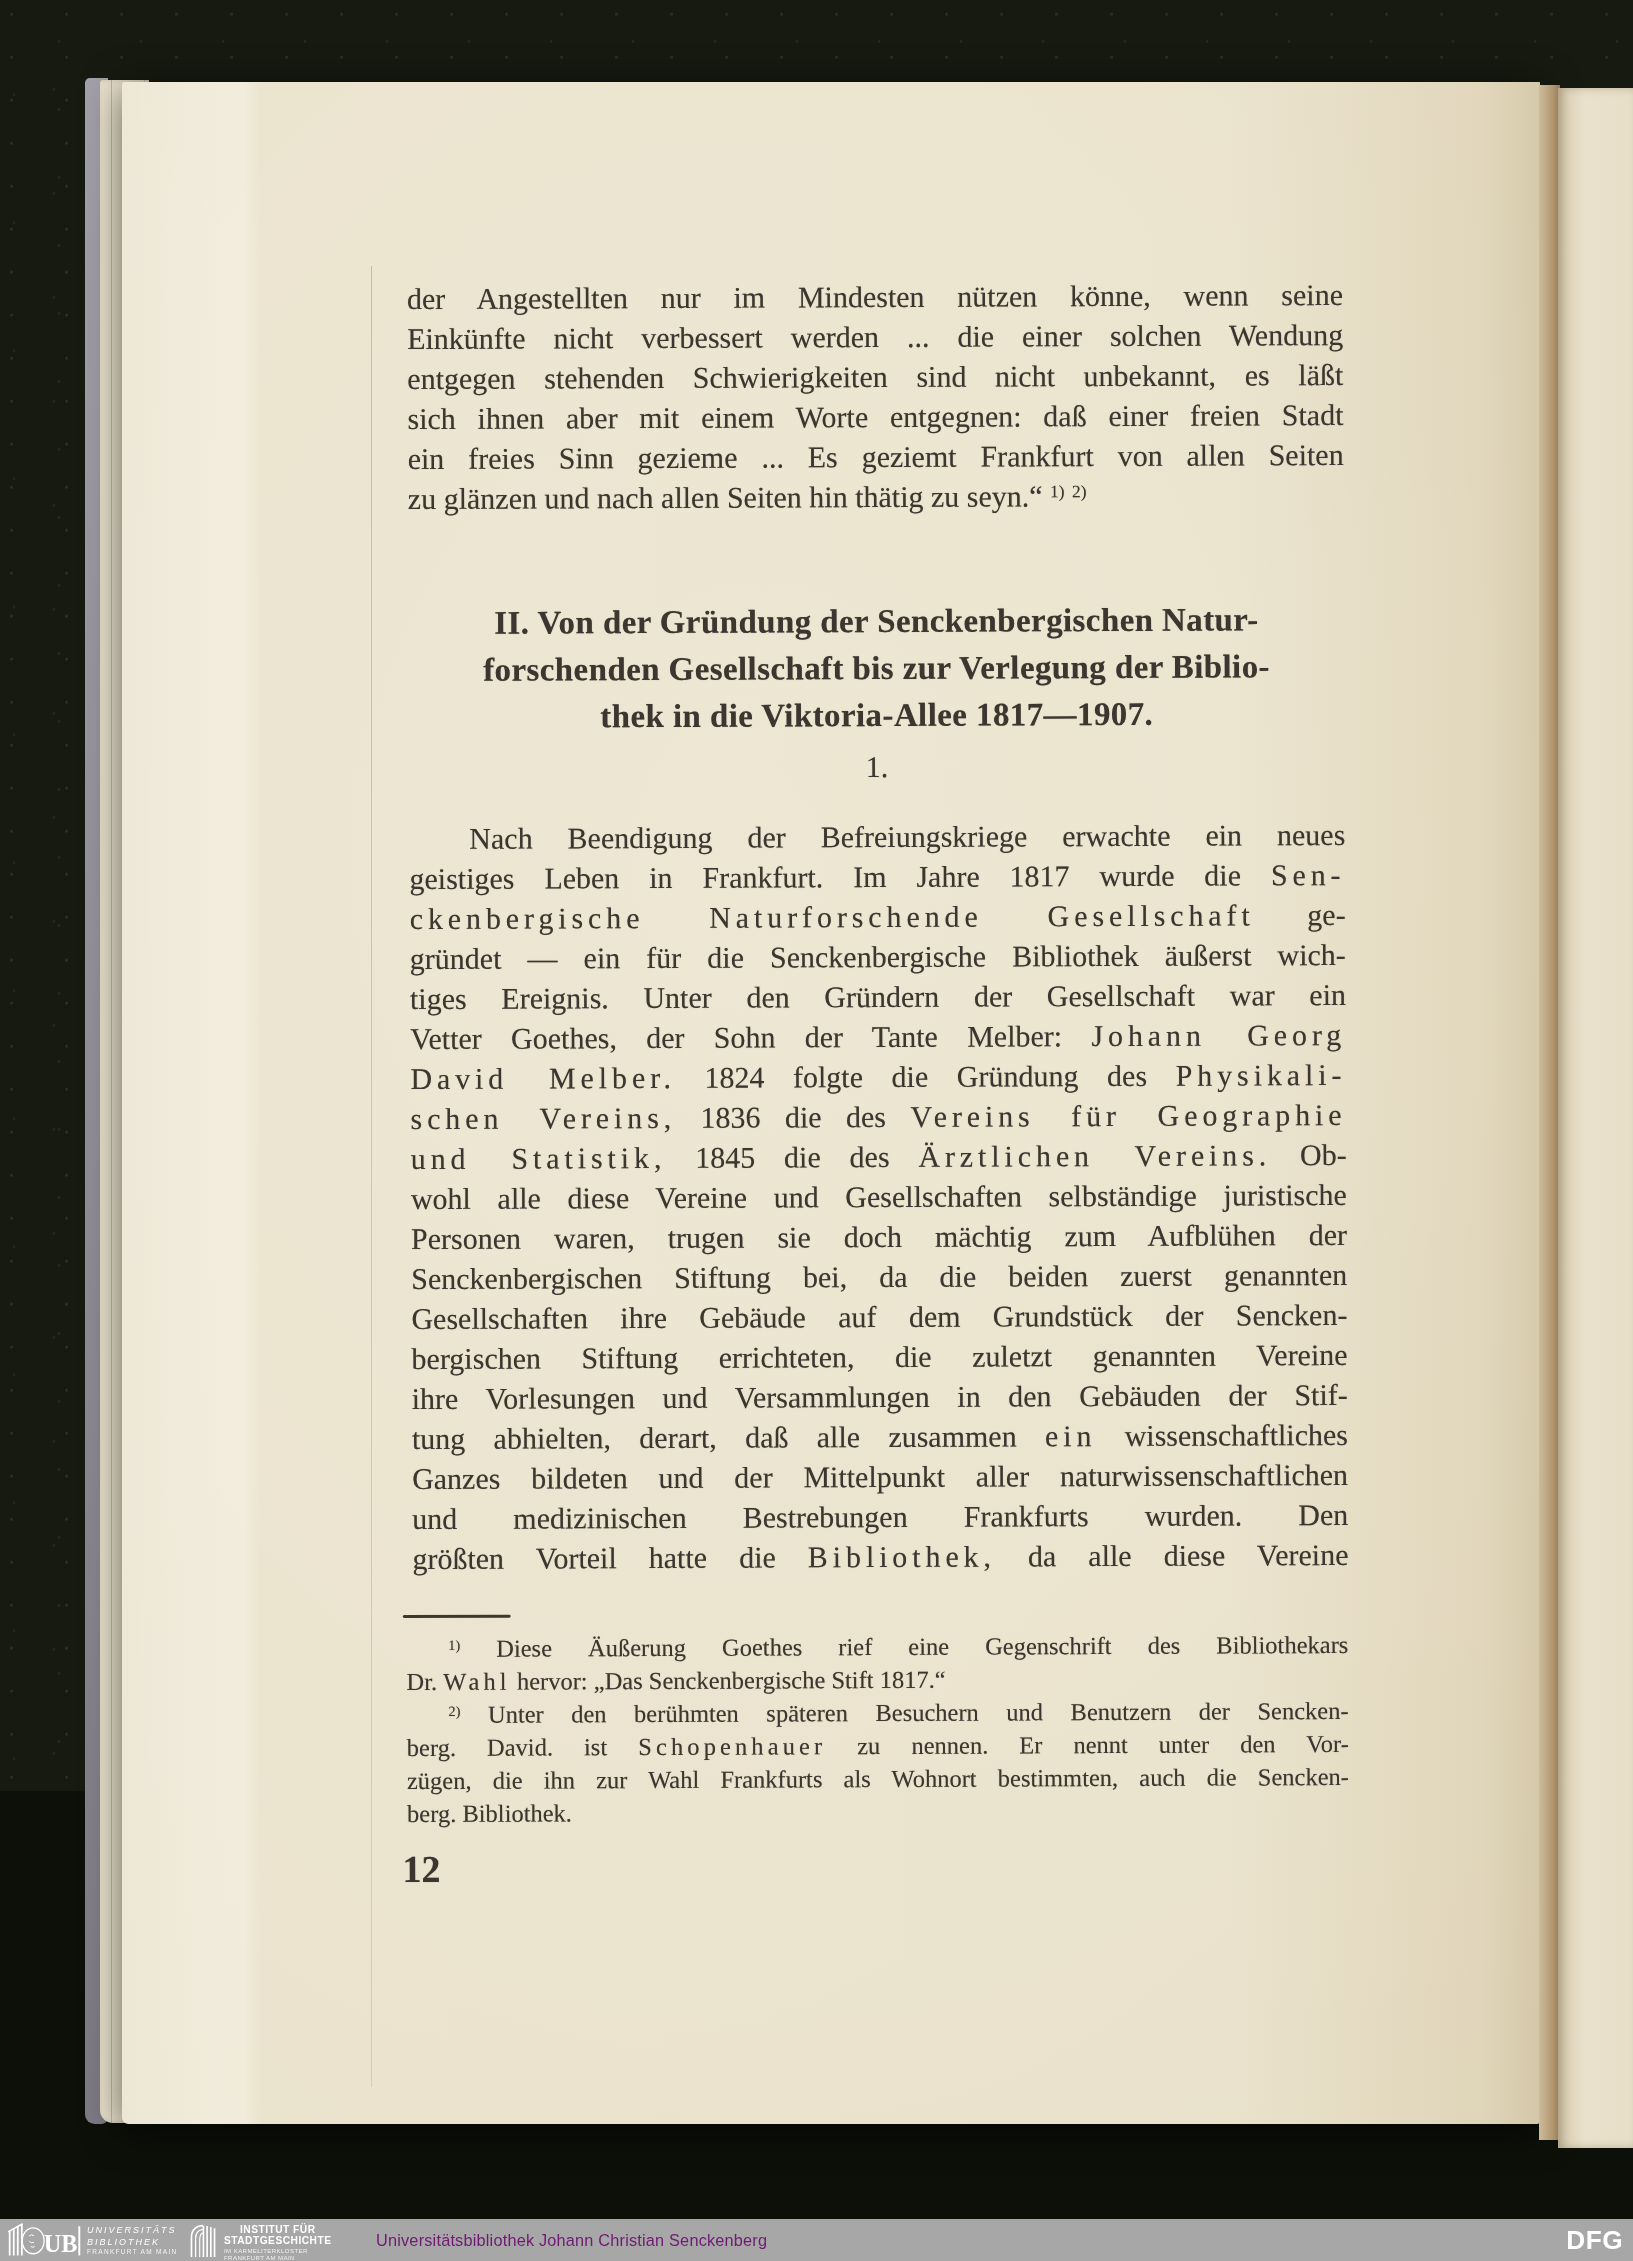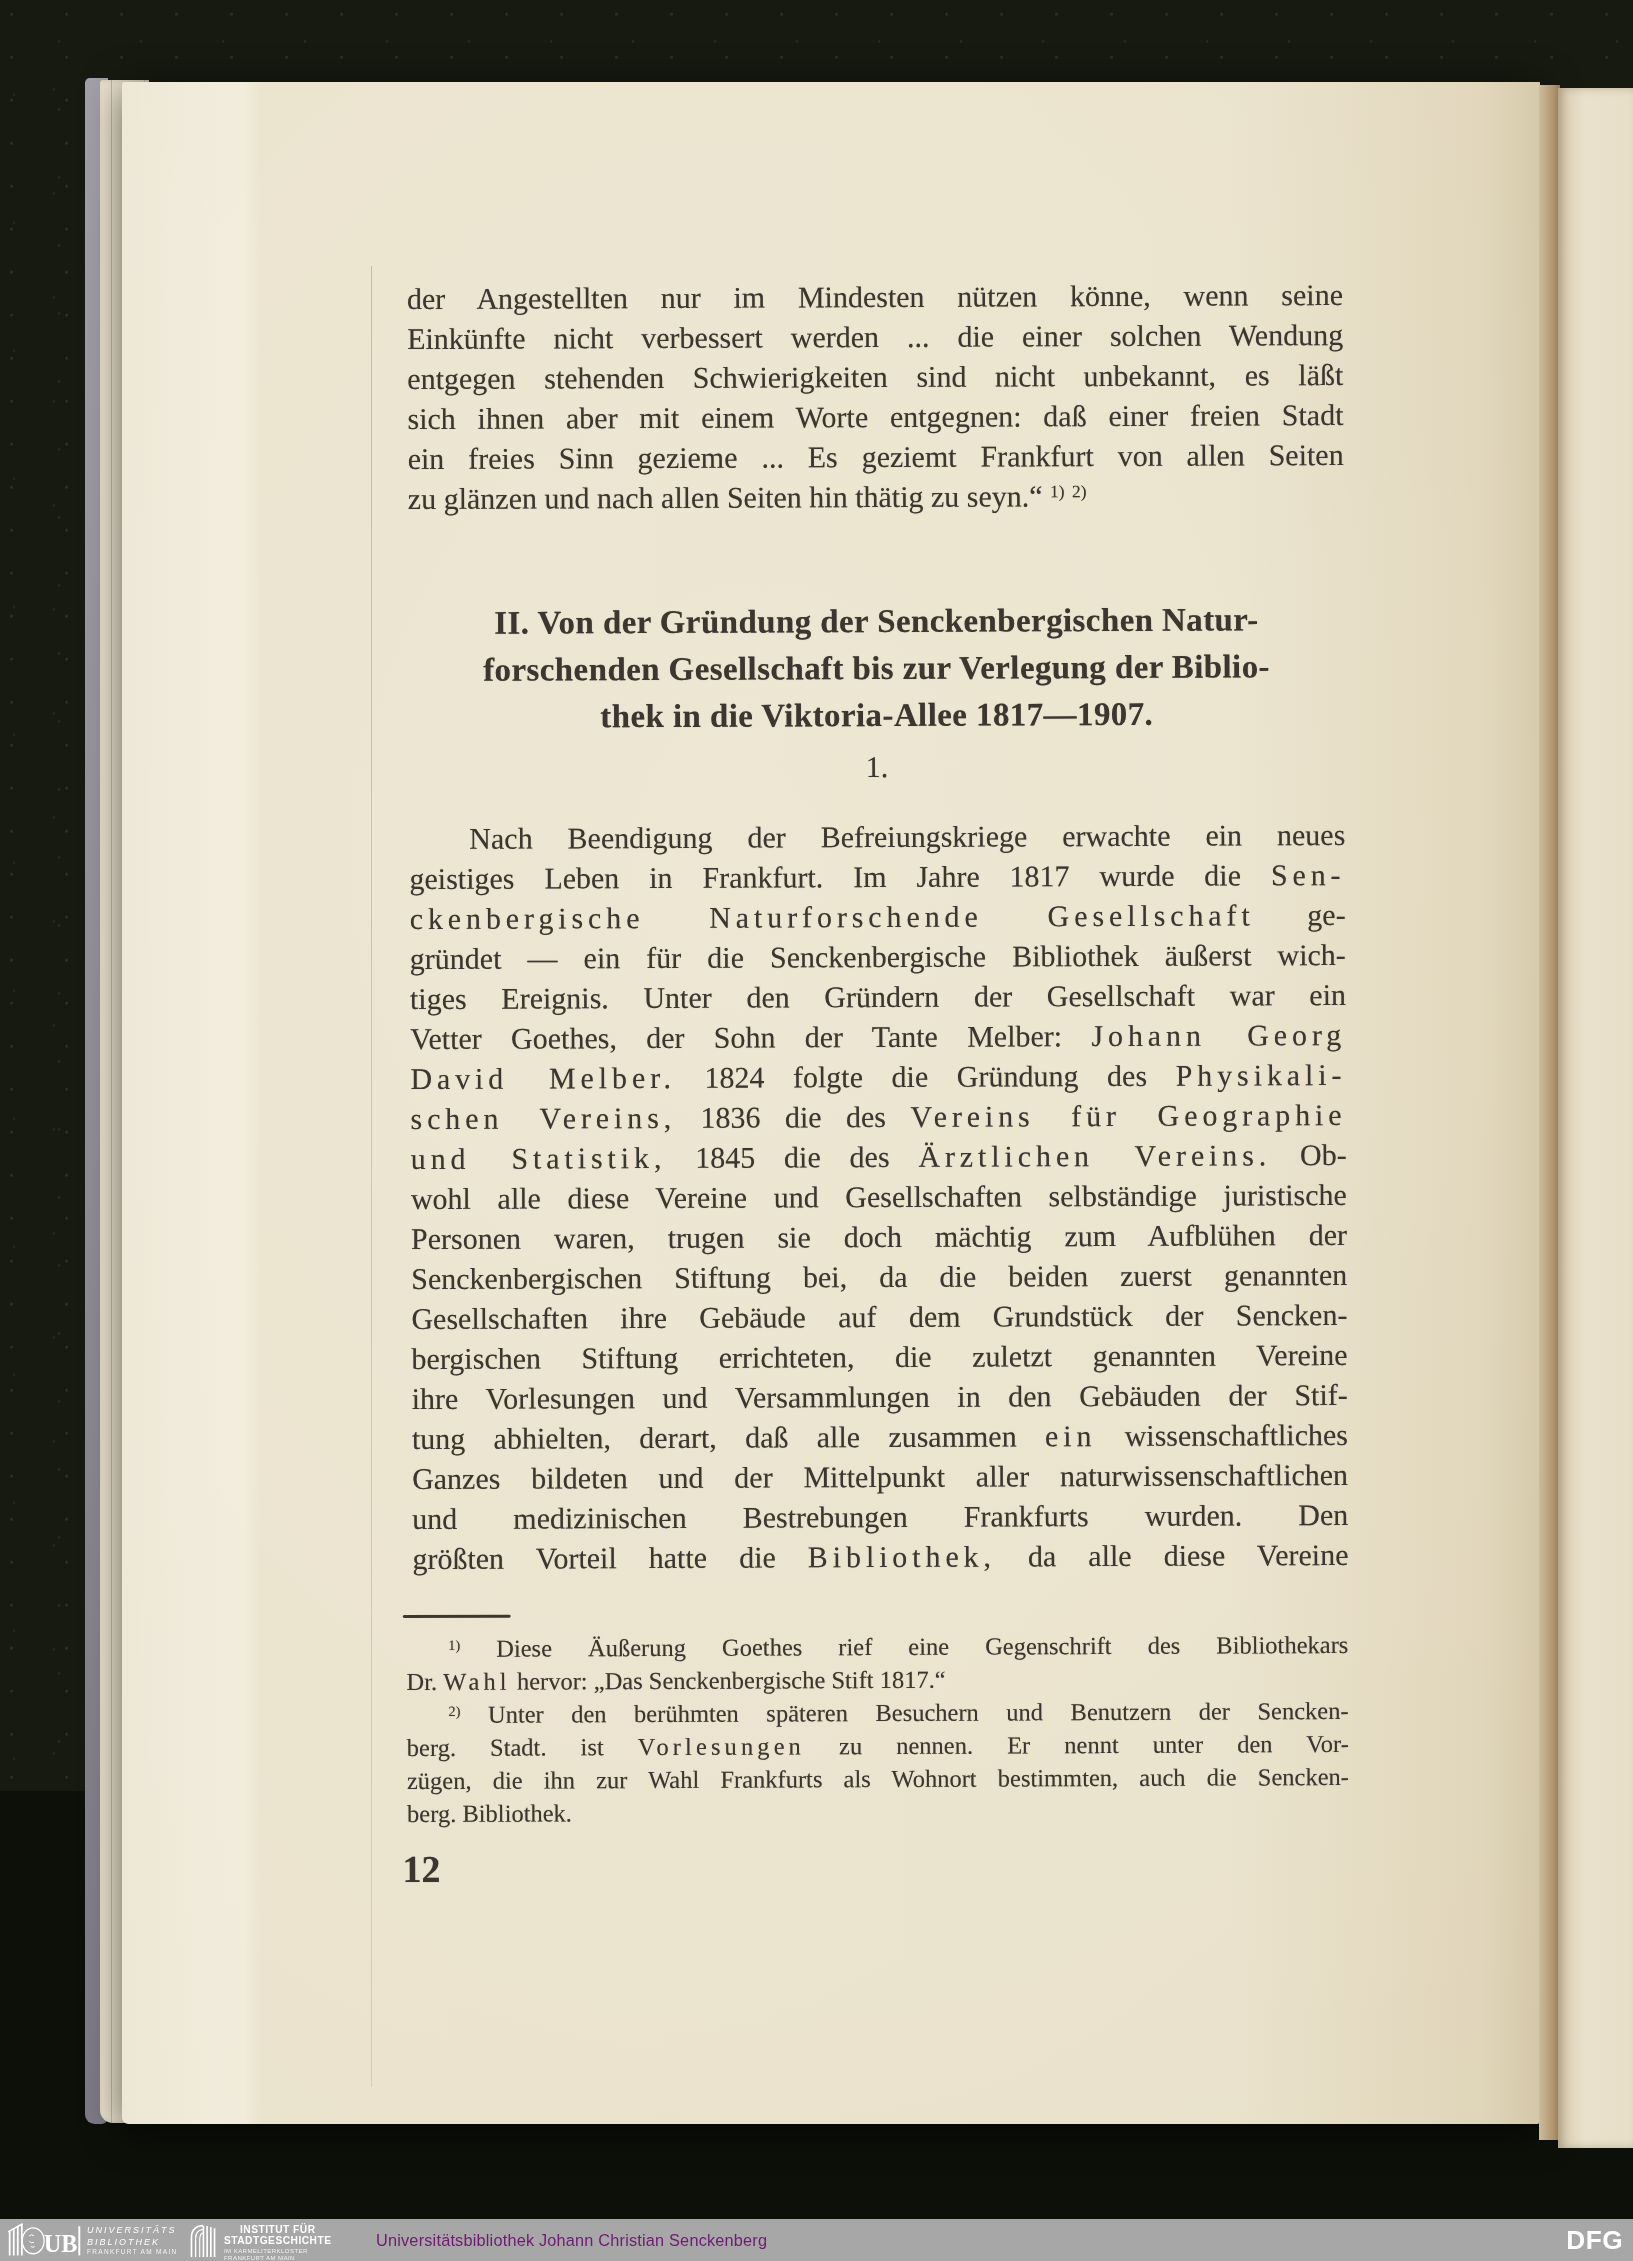--- a/index.html
+++ b/index.html
@@ -127,21 +127,21 @@
           <div class="tl just"><span>tung abhielten, derart, daß alle zusammen </span><span class="sp">ein</span><span> wissenschaftliches</span></div>
           <div class="tl just"><span>Ganzes bildeten und der Mittelpunkt aller naturwissenschaftlichen</span></div>
           <div class="tl just"><span>und medizinischen Bestrebungen Frankfurts wurden. Den</span></div>
           <div class="tl just"><span>größten Vorteil hatte die </span><span class="sp">Bibliothek,</span><span> da alle diese Vereine</span></div>
         </div>
       <div class="fnrule"></div>
       <div class="footnotes">
           <div class="tl just ind"><sup>1)</sup><span> Diese Äußerung Goethes rief eine Gegenschrift des Bibliothekars</span></div>
           <div class="tl"><span>Dr. </span><span class="sp">Wahl</span><span> hervor: „Das Senckenbergische Stift 1817.“</span></div>
           <div class="tl just ind"><sup>2)</sup><span> Unter den berühmten späteren Besuchern und Benutzern der Sencken-</span></div>
-          <div class="tl just"><span>berg. Stadt. ist </span><span class="sp">Vorlesungen</span><span> zu nennen. Er nennt unter den Vor-</span></div>
+          <div class="tl just"><span>berg. David. ist </span><span class="sp">Schopenhauer</span><span> zu nennen. Er nennt unter den Vor-</span></div>
           <div class="tl just"><span>zügen, die ihn zur Wahl Frankfurts als Wohnort bestimmten, auch die Sencken-</span></div>
           <div class="tl"><span>berg. Bibliothek.</span></div>
         </div>
       <div class="pagenum">12</div>
     </div>
   </div>
 
   <div class="gutter"></div>
   <div class="right-page"></div>
 

